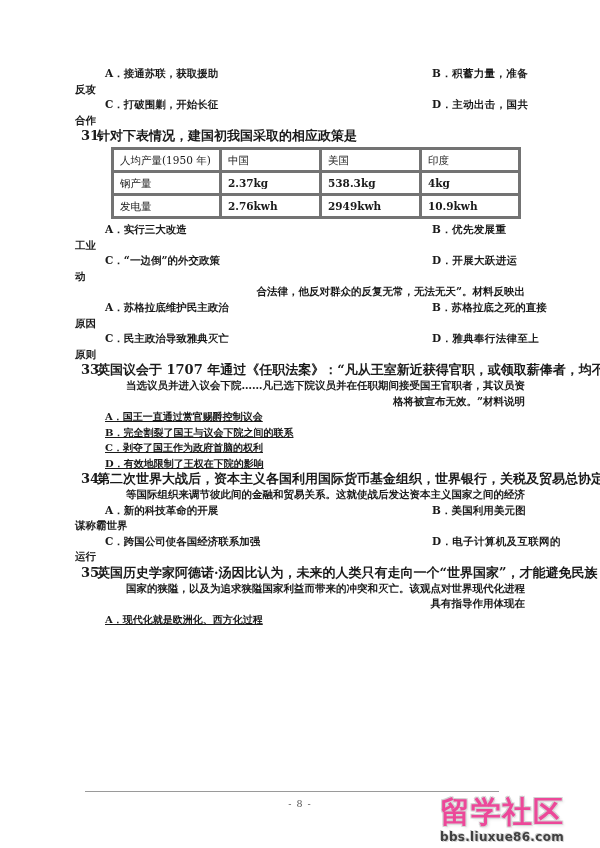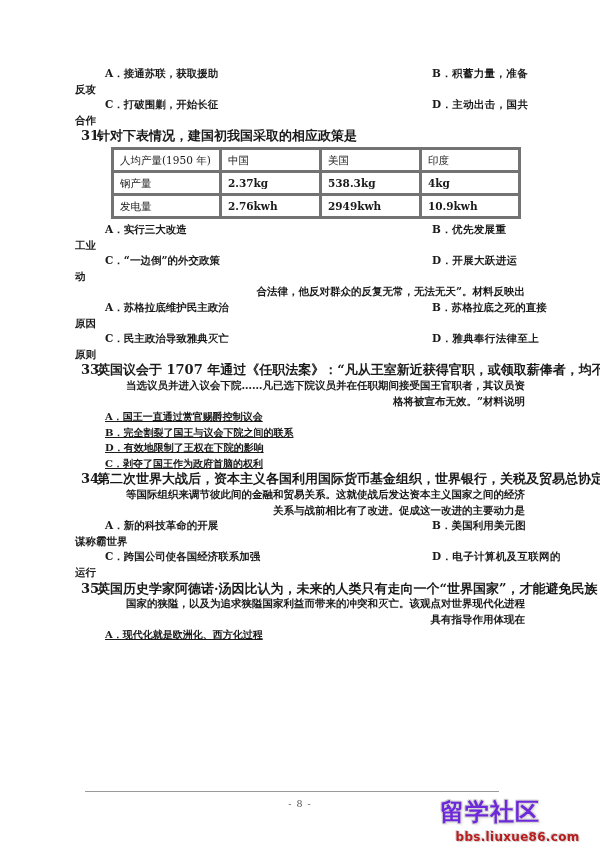--- a/index.html
+++ b/index.html
@@ -158,47 +158,46 @@
   .watermark {
     position: absolute;
     left: 440px;
     top: 787px;
     width: 155px;
     height: 58px;
     pointer-events: none;
   }
   .wm-main {
     font-family: "DejaVu Sans", "Liberation Sans", sans-serif;
-    font-size: 24px;
+    font-size: 30px;
     font-weight: bold;
     letter-spacing: 1px;
-    color: #6d28d9;
+    color: #ec4899;
     text-shadow:
       1px 1px 0 #d8d8d8,
       -1px -1px 0 #d0d0d0,
       1px -1px 0 #d6d6d6,
       -1px 1px 0 #d6d6d6,
       2px 2px 3px #e8e8e8;
     line-height: 34px;
     white-space: nowrap;
   }
   .wm-sub {
     font-family: "DejaVu Sans", "Liberation Sans", sans-serif;
     font-size: 12px;
     font-weight: bold;
-    color: #b91c1c;
+    color: #404040;
     text-shadow:
       1px 1px 0 #d5d5d5,
       -1px -1px 0 #cfcfcf,
       1px 0px 1px #dcdcdc;
     line-height: 14px;
     letter-spacing: .3px;
     white-space: nowrap;
     margin-top: 1px;
-    text-align: center;
   }
 </style>
 </head>
 <body>
 
 <div class="page">
 
   <div class="content">
 
     <div class="opt-row">
@@ -271,29 +270,28 @@
 
     <div class="q-head">
       <span class="num">33.</span>
       <span>英国议会于 1707 年通过《任职法案》：“凡从王室新近获得官职，或领取薪俸者，均不得</span>
     </div>
     <div class="q-cont">当选议员并进入议会下院……凡已选下院议员并在任职期间接受国王官职者，其议员资</div>
     <div class="q-cont">格将被宣布无效。”材料说明</div>
 
     <div class="opt-single">A．国王一直通过赏官赐爵控制议会</div>
     <div class="opt-single">B．完全割裂了国王与议会下院之间的联系</div>
+    <div class="opt-single">C．剥夺了国王作为政府首脑的权利</div>
     <div class="opt-single">D．有效地限制了王权在下院的影响</div>
-    <div class="opt-single">C．剥夺了国王作为政府首脑的权利</div>
 
     <div class="q-head">
       <span class="num">34.</span>
       <span>第二次世界大战后，资本主义各国利用国际货币基金组织，世界银行，关税及贸易总协定</span>
     </div>
     <div class="q-cont">等国际组织来调节彼此间的金融和贸易关系。这就使战后发达资本主义国家之间的经济</div>
-    <div class="q-cont">关系与战前相比有了改进。促成这一改进的主要动力是</div>
 
     <div class="opt-row">
       <span class="opt-left">A．新的科技革命的开展</span>
       <span class="opt-right tight">B．美国利用美元图</span>
     </div>
     <div class="wrap-tail">谋称霸世界</div>
 
     <div class="opt-row">
       <span class="opt-left">C．跨国公司使各国经济联系加强</span>
       <span class="opt-right">D．电子计算机及互联网的</span>

